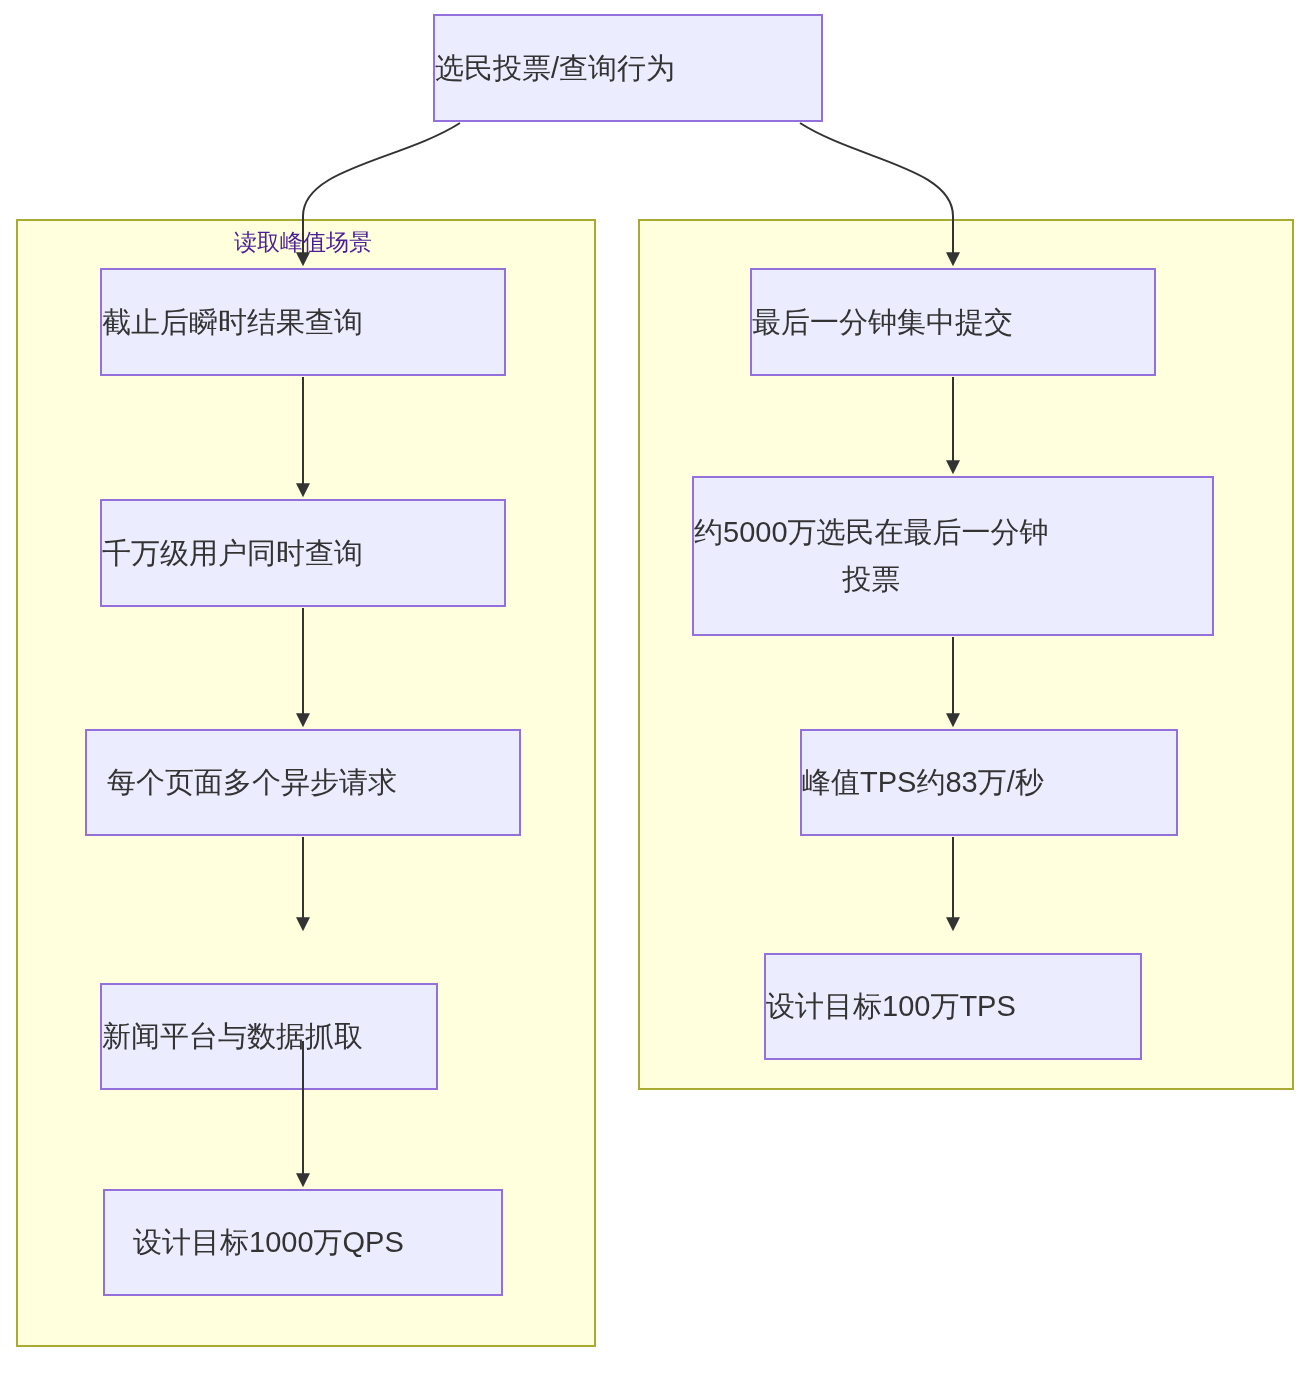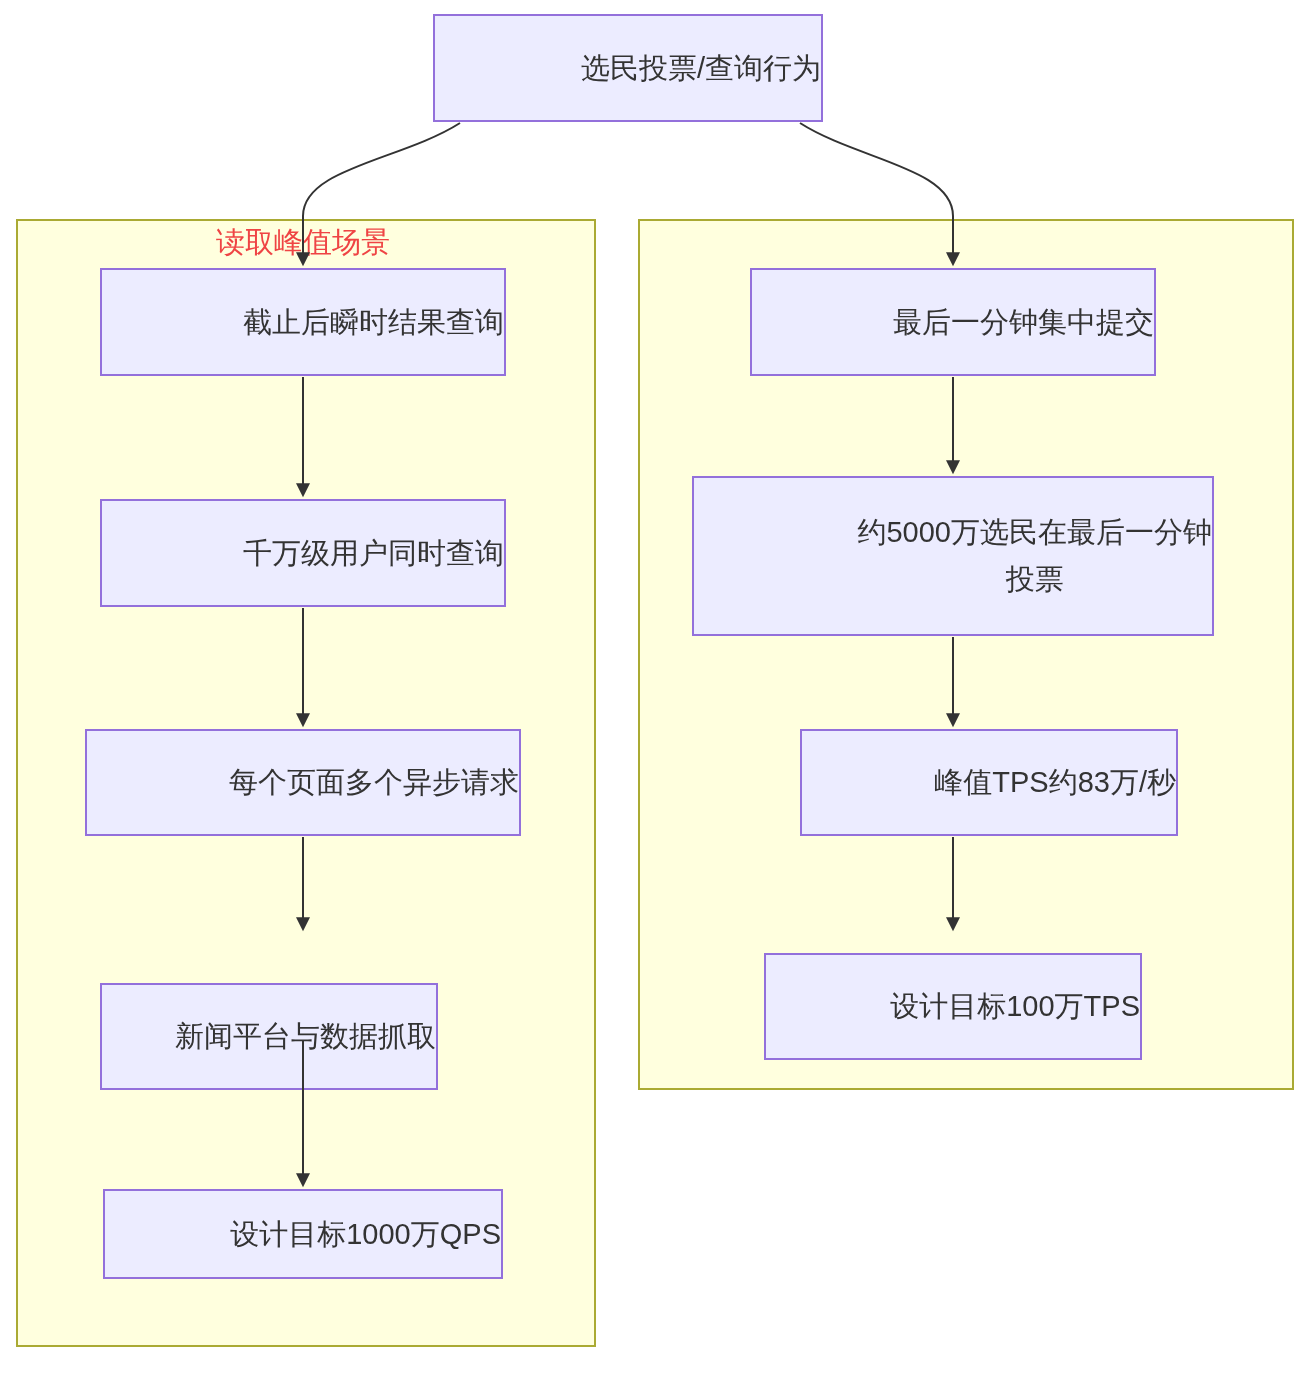--- a/index.html
+++ b/index.html
@@ -16,33 +16,33 @@
     position: absolute;
     background: #FFFFDE;
     border: 2px solid #AAAA33;
     box-sizing: border-box;
   }
   .cluster-title {
     position: absolute;
     top: 226px;
     height: 32px;
     line-height: 32px;
-    font-size: 29px;
+    font-size: 23px;
     text-align: center;
-    color: #ef4444;
+    color: #4c1d95;
     white-space: nowrap;
   }
   .node {
     position: absolute;
     background: #ECECFF;
     border: 2px solid #9370DB;
     box-sizing: border-box;
     display: flex;
     align-items: center;
-    justify-content: flex-end;
+    justify-content: flex-start;
   }
   .node-label {
     font-size: 29px;
     line-height: 1.62;
     text-align: center;
     color: #333333;
     white-space: pre-line;
   }
   .edge-layer {
     position: absolute;
@@ -62,21 +62,21 @@
   #cluster-write { left: 638px; top: 219px; width: 656px; height: 871px; }
   #title-read  { left: 143px; width: 320px; }
   #title-write { left: 793px; width: 320px; }
 
   #node-root { left: 433px; top: 14px;  width: 390px; height: 108px; }
 
   #node-l1 { left: 100px; top: 268px;  width: 406px; height: 108px; }
   #node-l2 { left: 100px; top: 499px;  width: 406px; height: 108px; }
   #node-l3 { left: 85px;  top: 729px;  width: 436px; height: 107px; padding-left: 20px; }
   #node-l4 { left: 100px; top: 983px;  width: 338px; height: 107px; }
-  #node-l5 { left: 103px; top: 1189px; width: 400px; height: 90px; }
+  #node-l5 { left: 103px; top: 1189px; width: 400px; height: 107px; padding-left: 28px; }
 
   #node-r1 { left: 750px; top: 268px;  width: 406px; height: 108px; }
   #node-r2 { left: 692px; top: 476px;  width: 522px; height: 160px; }
   #node-r3 { left: 764px; top: 729px;  width: 378px; height: 107px; margin-left: 36px; }
   #node-r4 { left: 764px; top: 933px;  width: 378px; height: 107px; margin-top: 20px; }
 </style>
 </head>
 <body>
 
 <div class="canvas">

